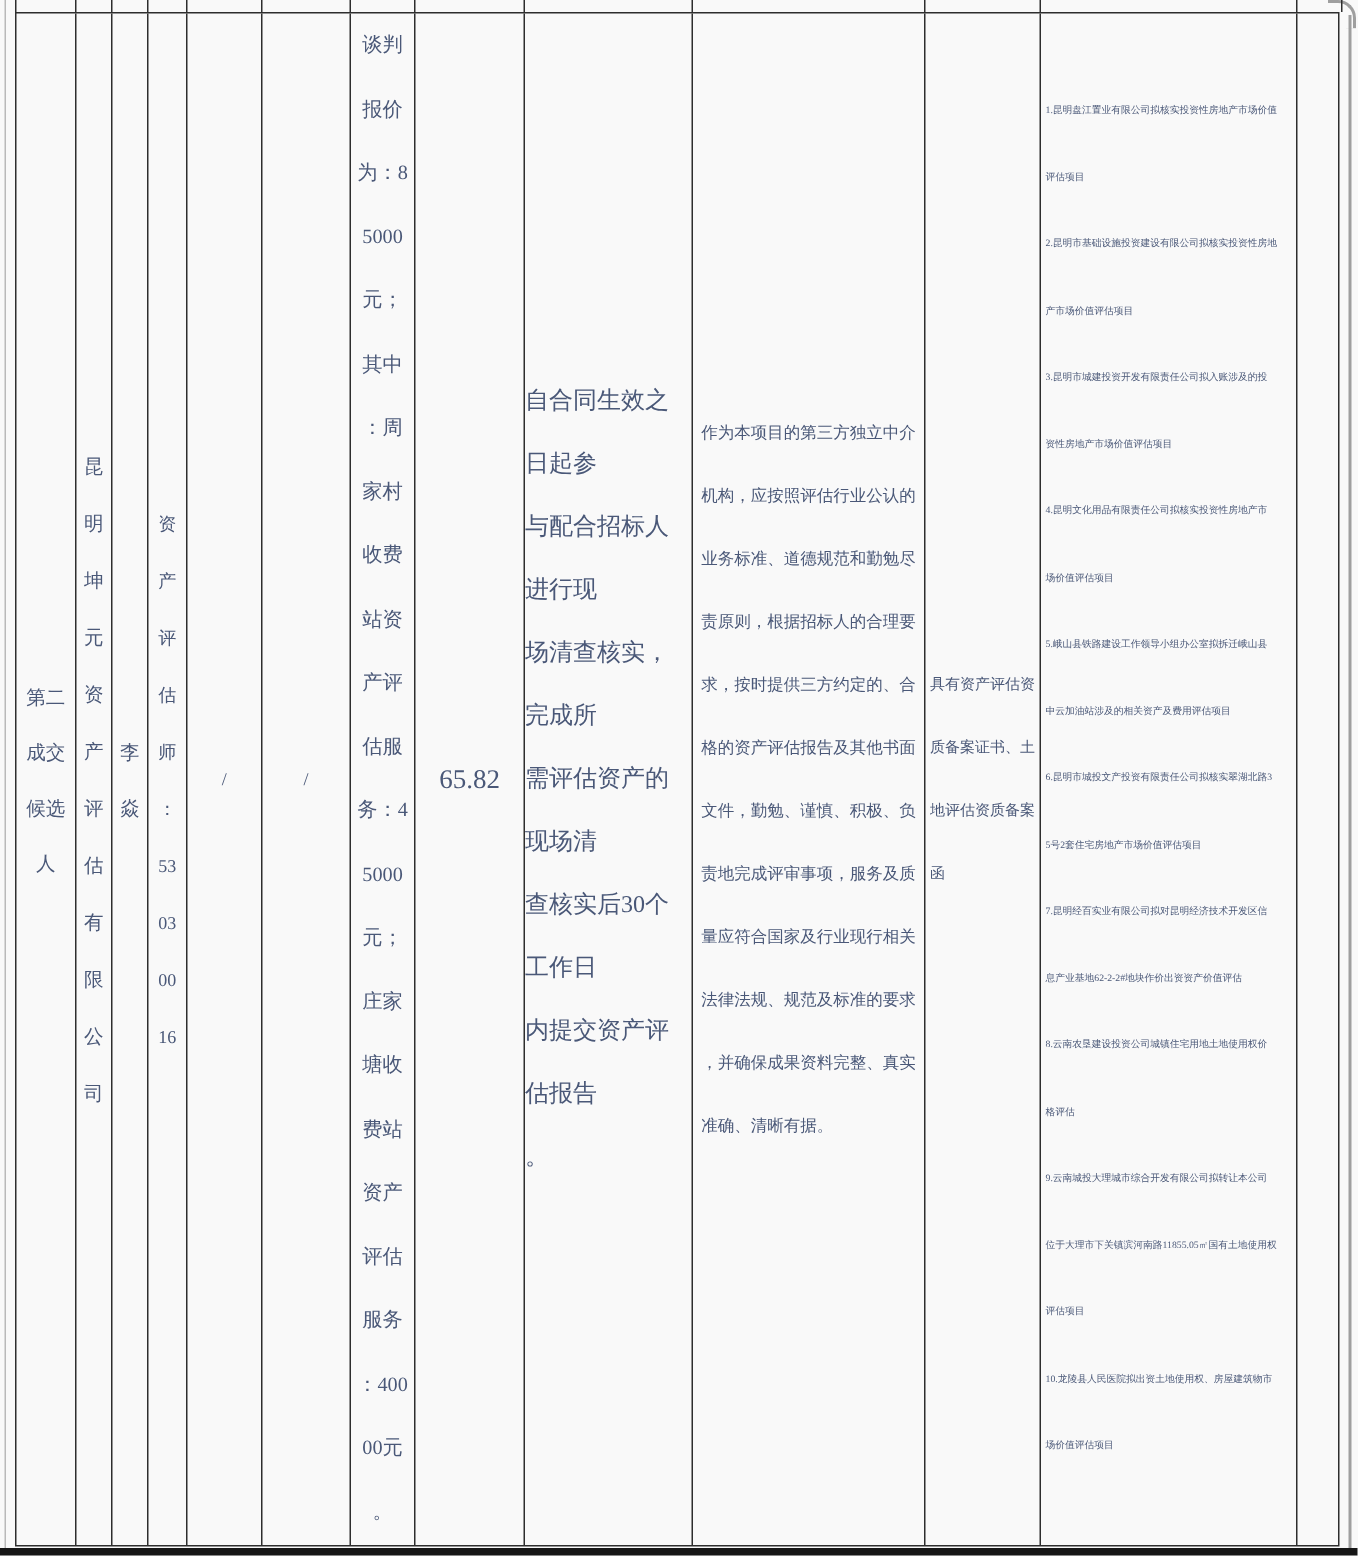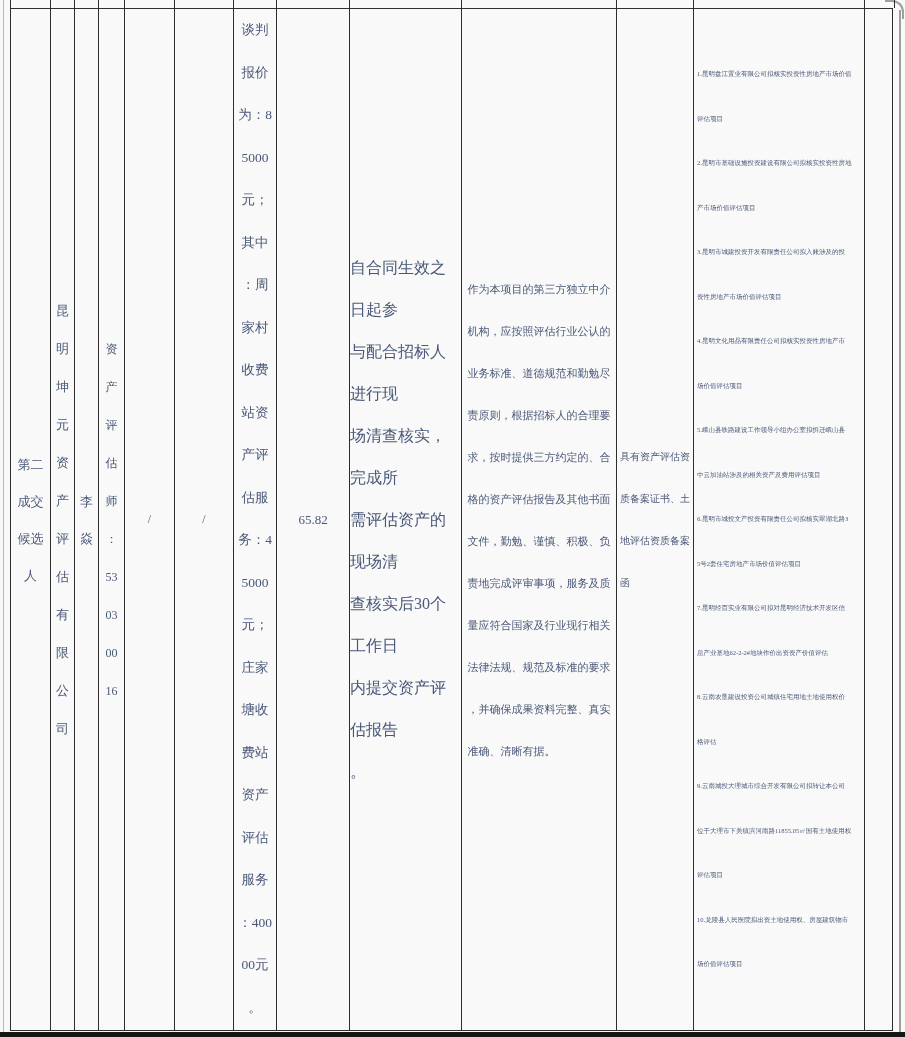--- a/index.html
+++ b/index.html
@@ -32,21 +32,21 @@
   .txt{white-space:pre-line;text-align:center;}
 
   .c1{width:40px;}  .c1 .txt{font-size:13px;line-height:37px;}
   .c2{width:24px;}  .c2 .txt{font-size:13px;line-height:38px;}
   .c3{width:24px;}  .c3 .txt{font-size:13px;line-height:37px;}
   .c4{width:26px;}  .c4 .txt{font-size:12px;line-height:38px;}
   .c5{width:50px;}  .c5 .txt{font-size:12px;}
   .c6{width:59px;}  .c6 .txt{font-size:12px;}
   .c7{width:43px;justify-content:flex-start;}
       .c7 .txt{font-size:13.5px;line-height:42.5px;}
-  .c8{width:73px;}  .c8 .txt{font-size:13px;text-align:center;}
+  .c8{width:73px;}  .c8 .txt{font-size:18px;text-align:center;}
   .c9{width:112px;} .c9 .txt{font-size:16px;line-height:42px;text-align:left;}
   .c10{width:155px;}.c10 .txt{font-size:11px;line-height:42px;text-align:left;}
   .c11{width:77px;} .c11 .txt{font-size:10px;line-height:42px;text-align:left;}
   .c12{width:171px;align-items:flex-start;padding:0 3px;}
       .c12 .txt{font-size:6.5px;line-height:44.5px;text-align:left;}
   .c13{width:27px;}
 </style>
 </head>
 <body>
 

